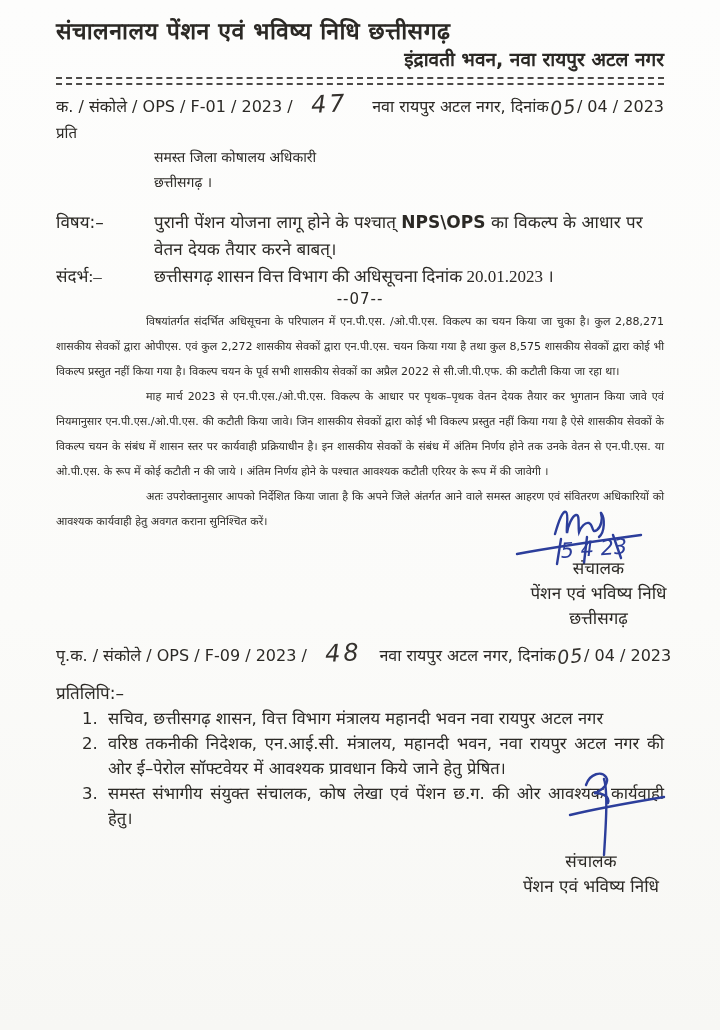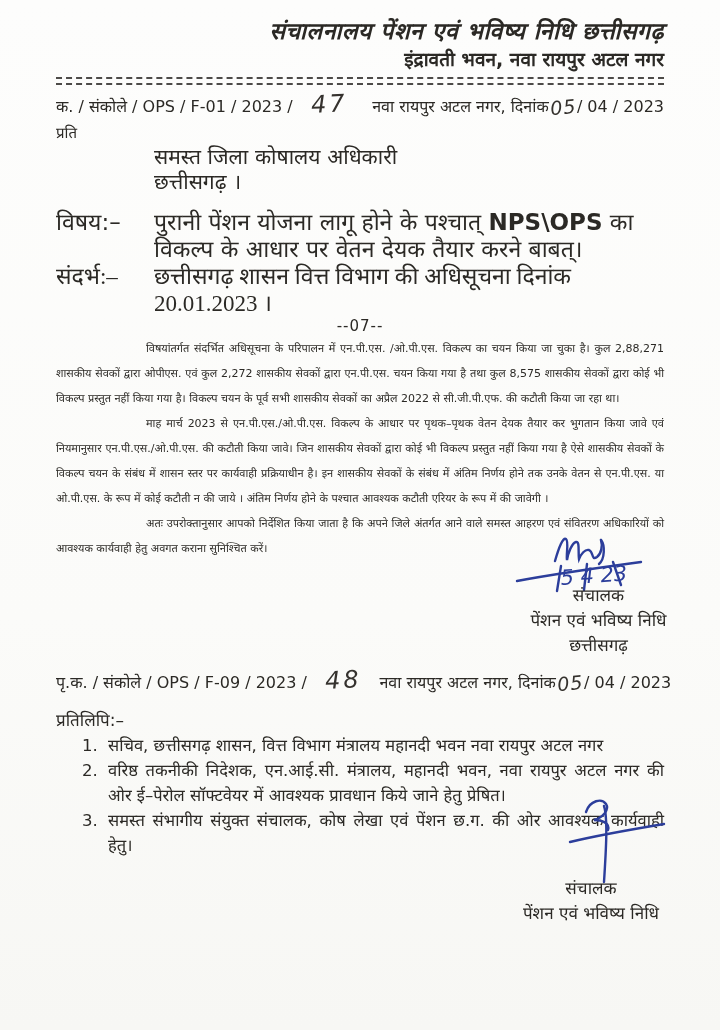--- a/index.html
+++ b/index.html
@@ -12,23 +12,22 @@
     width:720px;height:1030px;
     margin:0 auto;
     background:linear-gradient(180deg,#fdfdfc 0%,#fbfbf9 60%,#f7f7f4 100%);
     color:#2b2925;
     overflow:hidden;
     box-sizing:border-box;
     padding:16px 56px 0 56px;
   }
   
   .hdr-title1{
-    text-align:right;font-weight:bold;font-size:23px;line-height:30px;
+    text-align:left;font-weight:bold;font-size:23px;line-height:30px;
     letter-spacing:.5px;
-    font-style:italic;
   }
   .hdr-title2{
     text-align:right;font-weight:bold;font-size:19px;line-height:26px;
   }
   .divider{
     margin-top:5px;height:4px;
     border-top:2px dashed #4d4b48;
     border-bottom:2px dashed #4d4b48;
   }
   
@@ -42,23 +41,23 @@
     display:inline-block;padding:0 10px;letter-spacing:3px;
   }
   .right-part{margin-left:auto;display:flex;align-items:baseline;}
   .hand-date{
     font-size:19px;font-style:italic;color:#35322e;
     display:inline-block;transform:rotate(-6deg) translateY(2px);
     letter-spacing:1px;padding:0 1px;
   }
   
   .prati{font-size:15px;line-height:23px;}
-  .recipient{margin-left:98px;font-size:21px;line-height:25px;}
+  .recipient{margin-left:98px;font-size:14px;line-height:25px;}
   
-  .labelrow{display:flex;font-size:23px;line-height:27px;margin-top:14px;}
+  .labelrow{display:flex;font-size:17px;line-height:27px;margin-top:14px;}
   .labelrow.tight{margin-top:0;font-family:Liberation Serif, serif;}
   .label-col{width:98px;flex:0 0 98px;}
   .label-text{flex:1;}
   .bold{font-weight:bold;}
   
   .oo-sep{text-align:center;font-size:15px;line-height:19px;letter-spacing:1px;}
   .para{
     font-size:11px;line-height:25px;text-align:justify;
     text-indent:90px;margin:0;
   }

